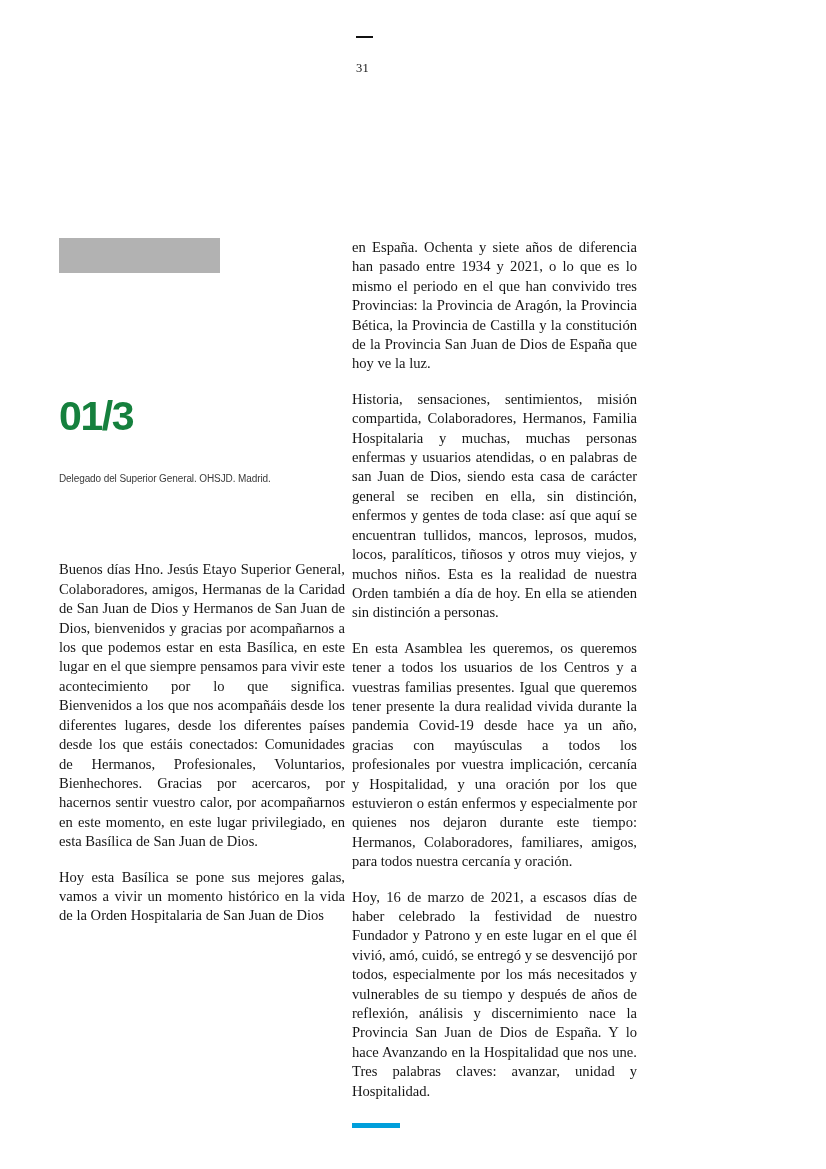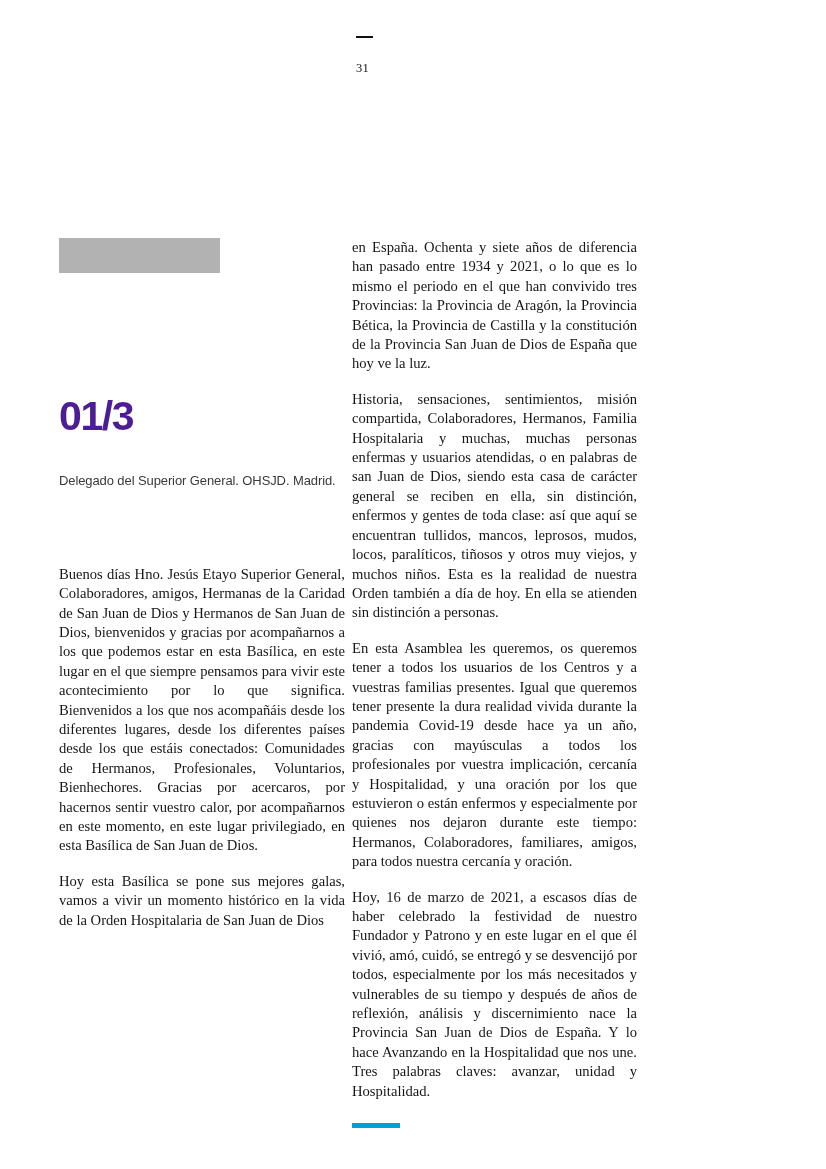--- a/index.html
+++ b/index.html
@@ -54,21 +54,21 @@
 
   .title-wrap {
     margin-top: 124px;
   }
   .chapter-num {
     font-family: "Liberation Sans", "DejaVu Sans", sans-serif;
     font-weight: bold;
     font-size: 41px;
     line-height: 0.95;
     letter-spacing: -1.4px;
-    color: #4c1d95;
+    color: #15803d;
     margin: 0 0 8px 0;
   }
   .chapter-title {
     font-family: "Liberation Serif", "DejaVu Serif", serif;
     font-size: 33px;
     line-height: 1.18;
     color: #22a1dc;
     margin: 0;
     font-weight: normal;
     letter-spacing: -0.1px;
@@ -81,21 +81,21 @@
     font-family: "Liberation Sans", "DejaVu Sans", sans-serif;
     font-weight: bold;
     font-size: 11px;
     line-height: 1.45;
     color: #111111;
     letter-spacing: -0.1px;
   }
   .byline-role {
     font-family: "Liberation Sans", "DejaVu Sans", sans-serif;
     font-weight: normal;
-    font-size: 13px;
+    font-size: 10px;
     line-height: 1.45;
     color: #3a3a3a;
     letter-spacing: -0.1px;
   }
 
   .body-left {
     margin-top: 74px;
   }
 
   

